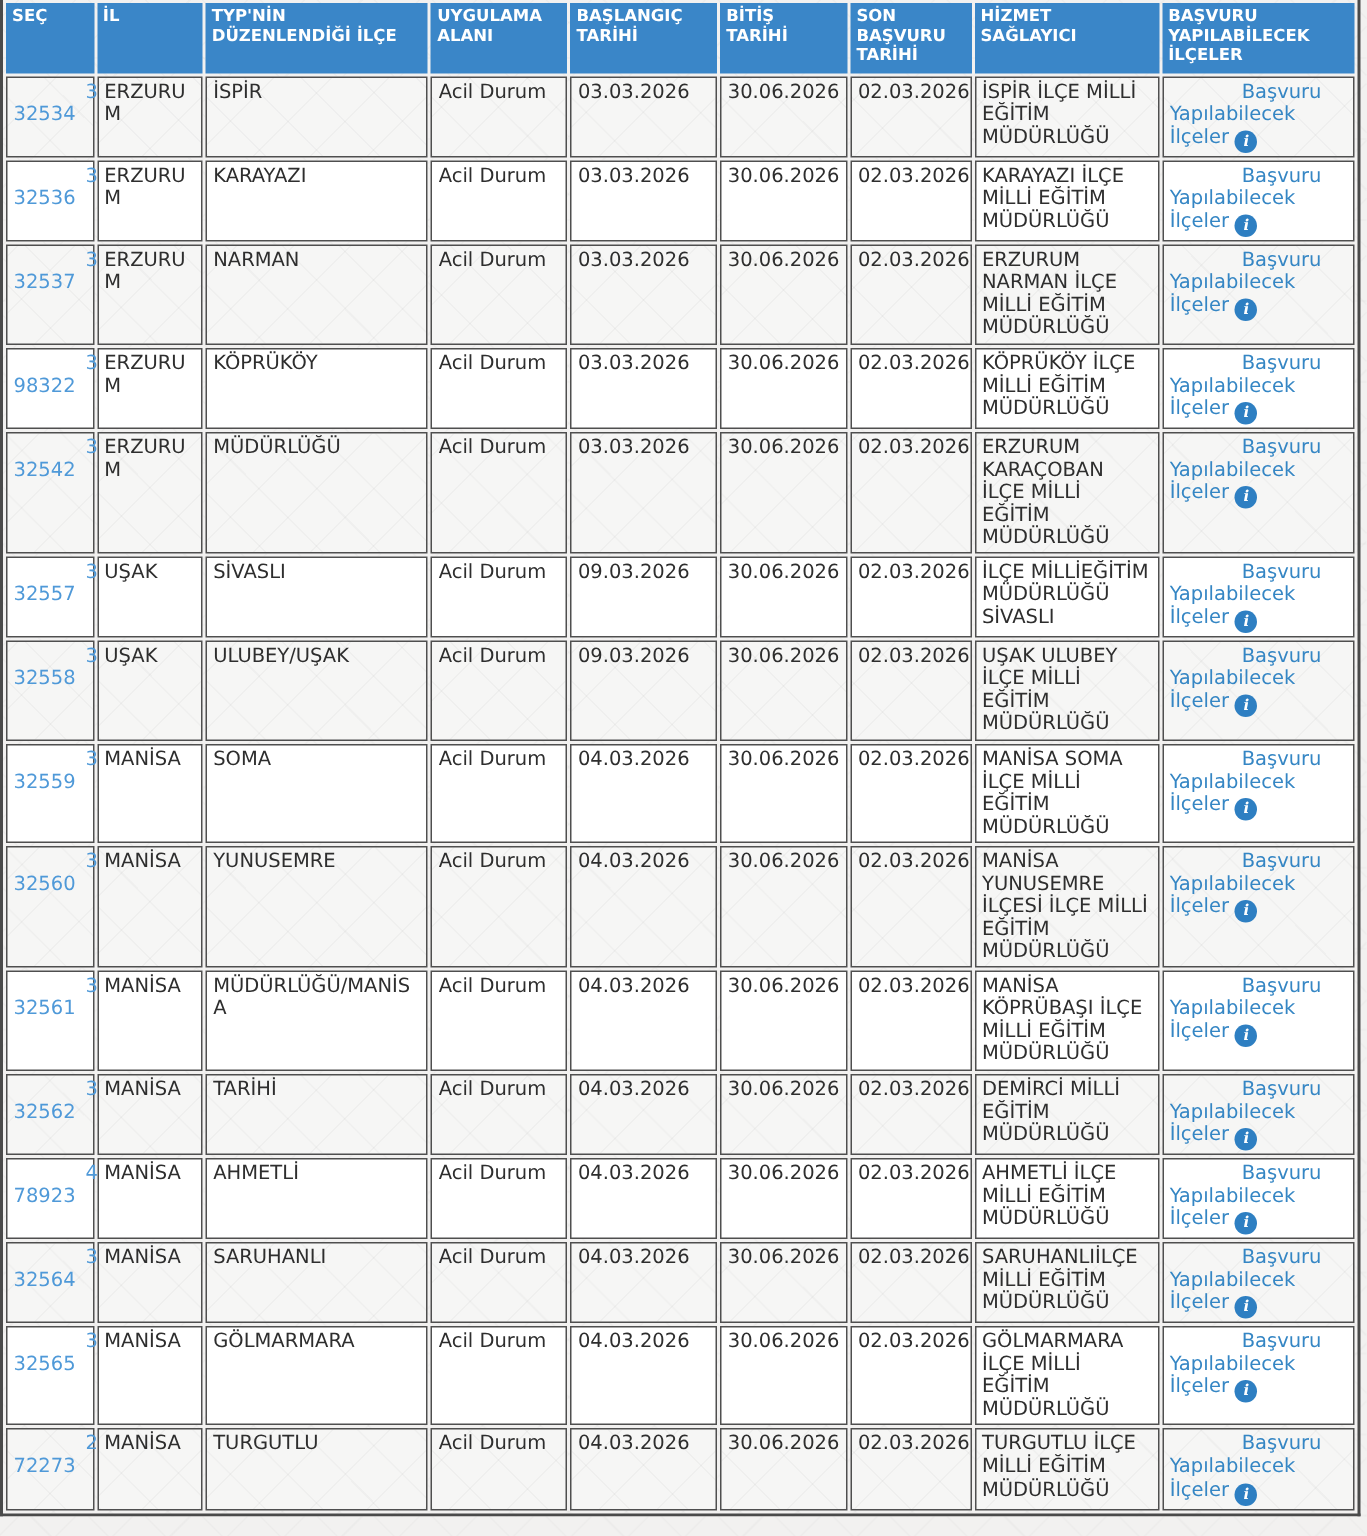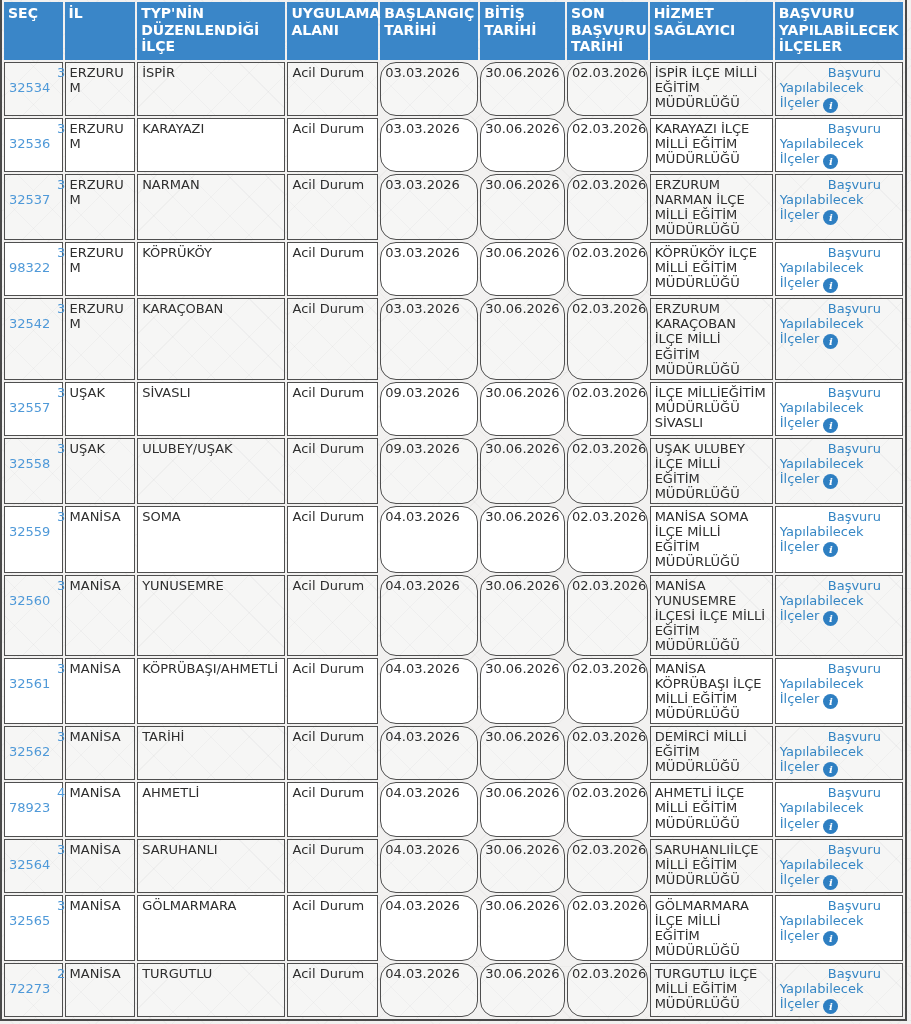--- a/index.html
+++ b/index.html
@@ -29,21 +29,21 @@
   col.c4 { width: 90px;  }
   col.c5 { width: 97px;  }
   col.c6 { width: 84px;  }
   col.c7 { width: 80px;  }
   col.c8 { width: 122px; }
   col.c9 { width: 127px; }
   th {
     background: #3a86c8;
     color: #ffffff;
     font-weight: bold;
-    font-size: 14px;
+    font-size: 11px;
     line-height: 1.18;
     text-align: left;
     vertical-align: top;
     padding: 3px 4px 5px 4px;
   }
   td {
     background-color: #ffffff;
     border: 1px solid #4f4f4f;
     color: #2e2e2e;
     font-size: 13px;
@@ -51,21 +51,21 @@
     vertical-align: top;
     padding: 2px 4px;
     overflow-wrap: break-word;
   }
   tr.odd td {
     background-color: #f6f6f5;
     background-image:
       repeating-linear-gradient(45deg,  rgba(110,110,110,0.05) 0 1px, transparent 1px 27px),
       repeating-linear-gradient(-45deg, rgba(110,110,110,0.05) 0 1px, transparent 1px 27px);
   }
-  td.nowrap { white-space: nowrap; border-radius: 16px; }
+  td.nowrap { white-space: nowrap; }
   a { text-decoration: none; cursor: pointer; margin-left: 48px; }
   a.id-link { color: #4f99d8; }
   a.apply-link { color: #3586c4; }
   .info-badge {
     display: inline-block;
     width: 15px;
     height: 15px;
     border-radius: 50%;
     background: #2e7fc2;
     color: #ffffff;
@@ -155,21 +155,21 @@
     <td class="nowrap">30.06.2026</td>
     <td class="nowrap">02.03.2026</td>
     <td>KÖPRÜKÖY İLÇE MİLLİ EĞİTİM MÜDÜRLÜĞÜ</td>
     <td>
       <a class="apply-link" href="#"><span>Başvuru Yapılabilecek İlçeler</span> <span class="info-badge">i</span></a>
     </td>
   </tr>
       <tr class="odd">
     <td><a class="id-link" href="#">332542</a></td>
     <td>ERZURUM</td>
-    <td>KARAÇOBAN</td>
+    <td>MÜDÜRLÜĞÜ</td>
     <td>Acil Durum</td>
     <td class="nowrap">03.03.2026</td>
     <td class="nowrap">30.06.2026</td>
     <td class="nowrap">02.03.2026</td>
     <td>ERZURUM KARAÇOBAN İLÇE MİLLİ EĞİTİM MÜDÜRLÜĞÜ</td>
     <td>
       <a class="apply-link" href="#"><span>Başvuru Yapılabilecek İlçeler</span> <span class="info-badge">i</span></a>
     </td>
   </tr>
       <tr class="even">
@@ -220,21 +220,21 @@
     <td class="nowrap">30.06.2026</td>
     <td class="nowrap">02.03.2026</td>
     <td>MANİSA YUNUSEMRE İLÇESİ İLÇE MİLLİ EĞİTİM MÜDÜRLÜĞÜ</td>
     <td>
       <a class="apply-link" href="#"><span>Başvuru Yapılabilecek İlçeler</span> <span class="info-badge">i</span></a>
     </td>
   </tr>
       <tr class="even">
     <td><a class="id-link" href="#">332561</a></td>
     <td>MANİSA</td>
-    <td>KÖPRÜBAŞI/AHMETLİ</td>
+    <td>MÜDÜRLÜĞÜ/MANİSA</td>
     <td>Acil Durum</td>
     <td class="nowrap">04.03.2026</td>
     <td class="nowrap">30.06.2026</td>
     <td class="nowrap">02.03.2026</td>
     <td>MANİSA KÖPRÜBAŞI İLÇE MİLLİ EĞİTİM MÜDÜRLÜĞÜ</td>
     <td>
       <a class="apply-link" href="#"><span>Başvuru Yapılabilecek İlçeler</span> <span class="info-badge">i</span></a>
     </td>
   </tr>
       <tr class="odd">

